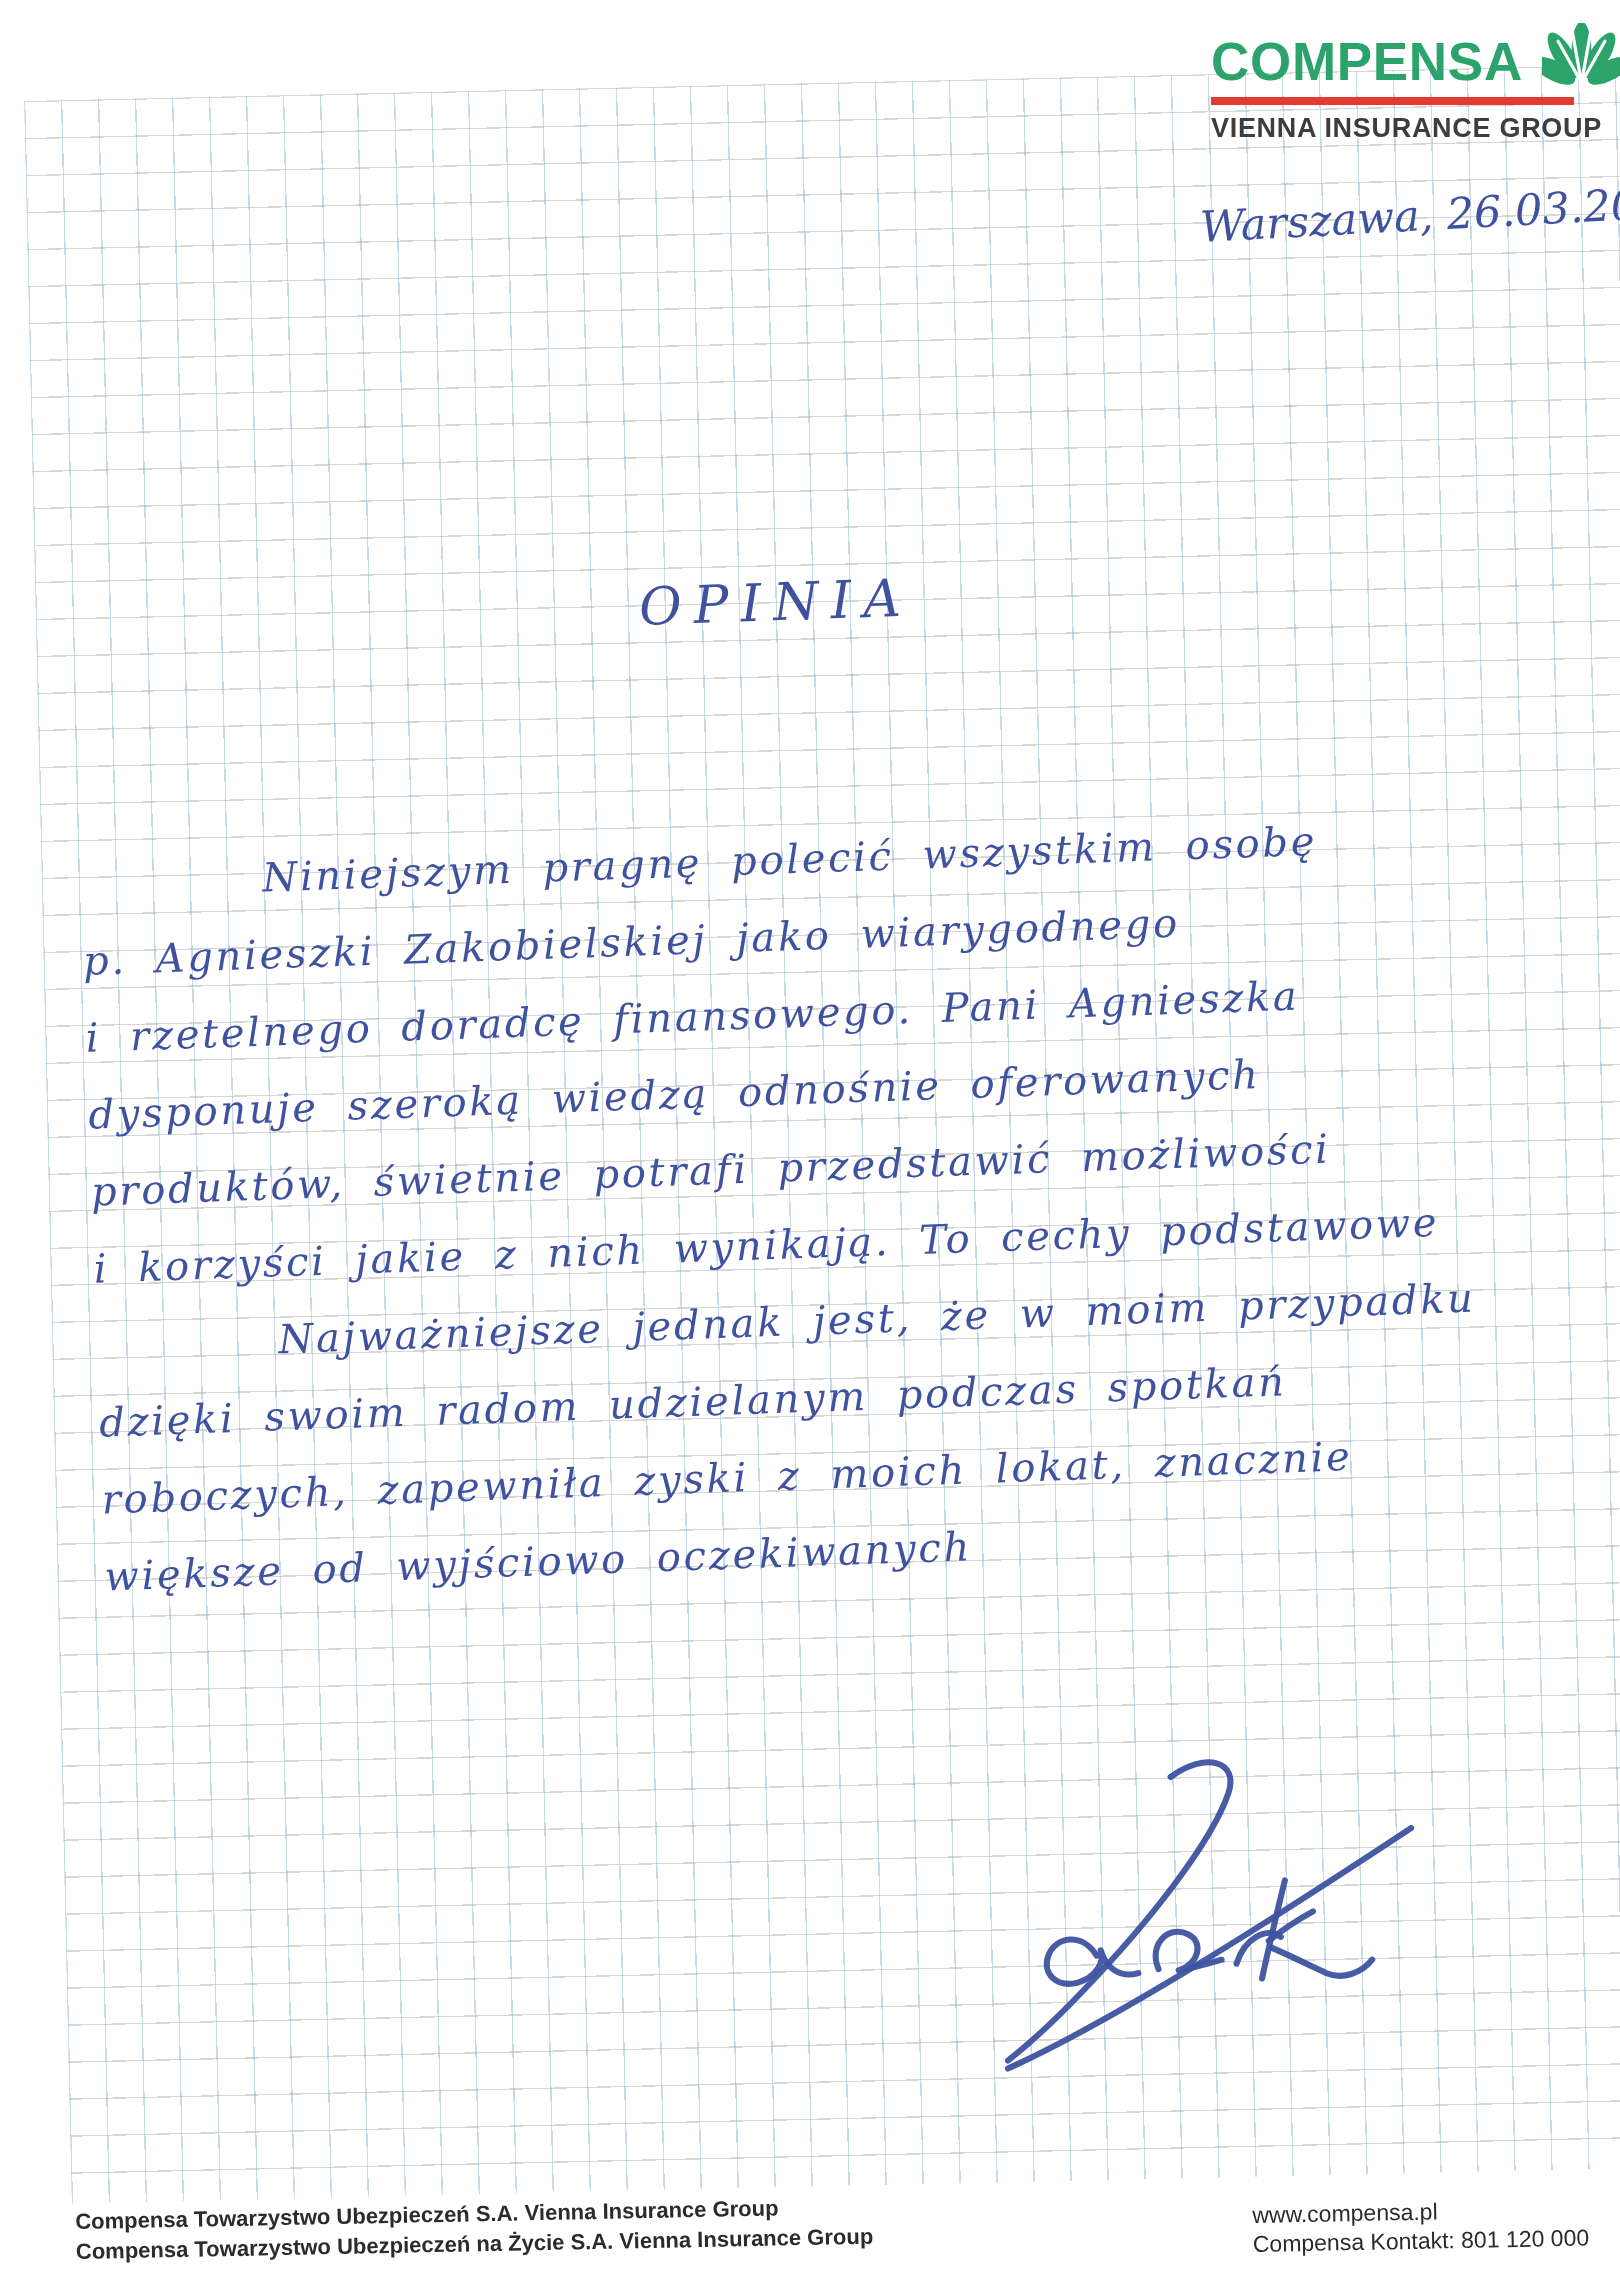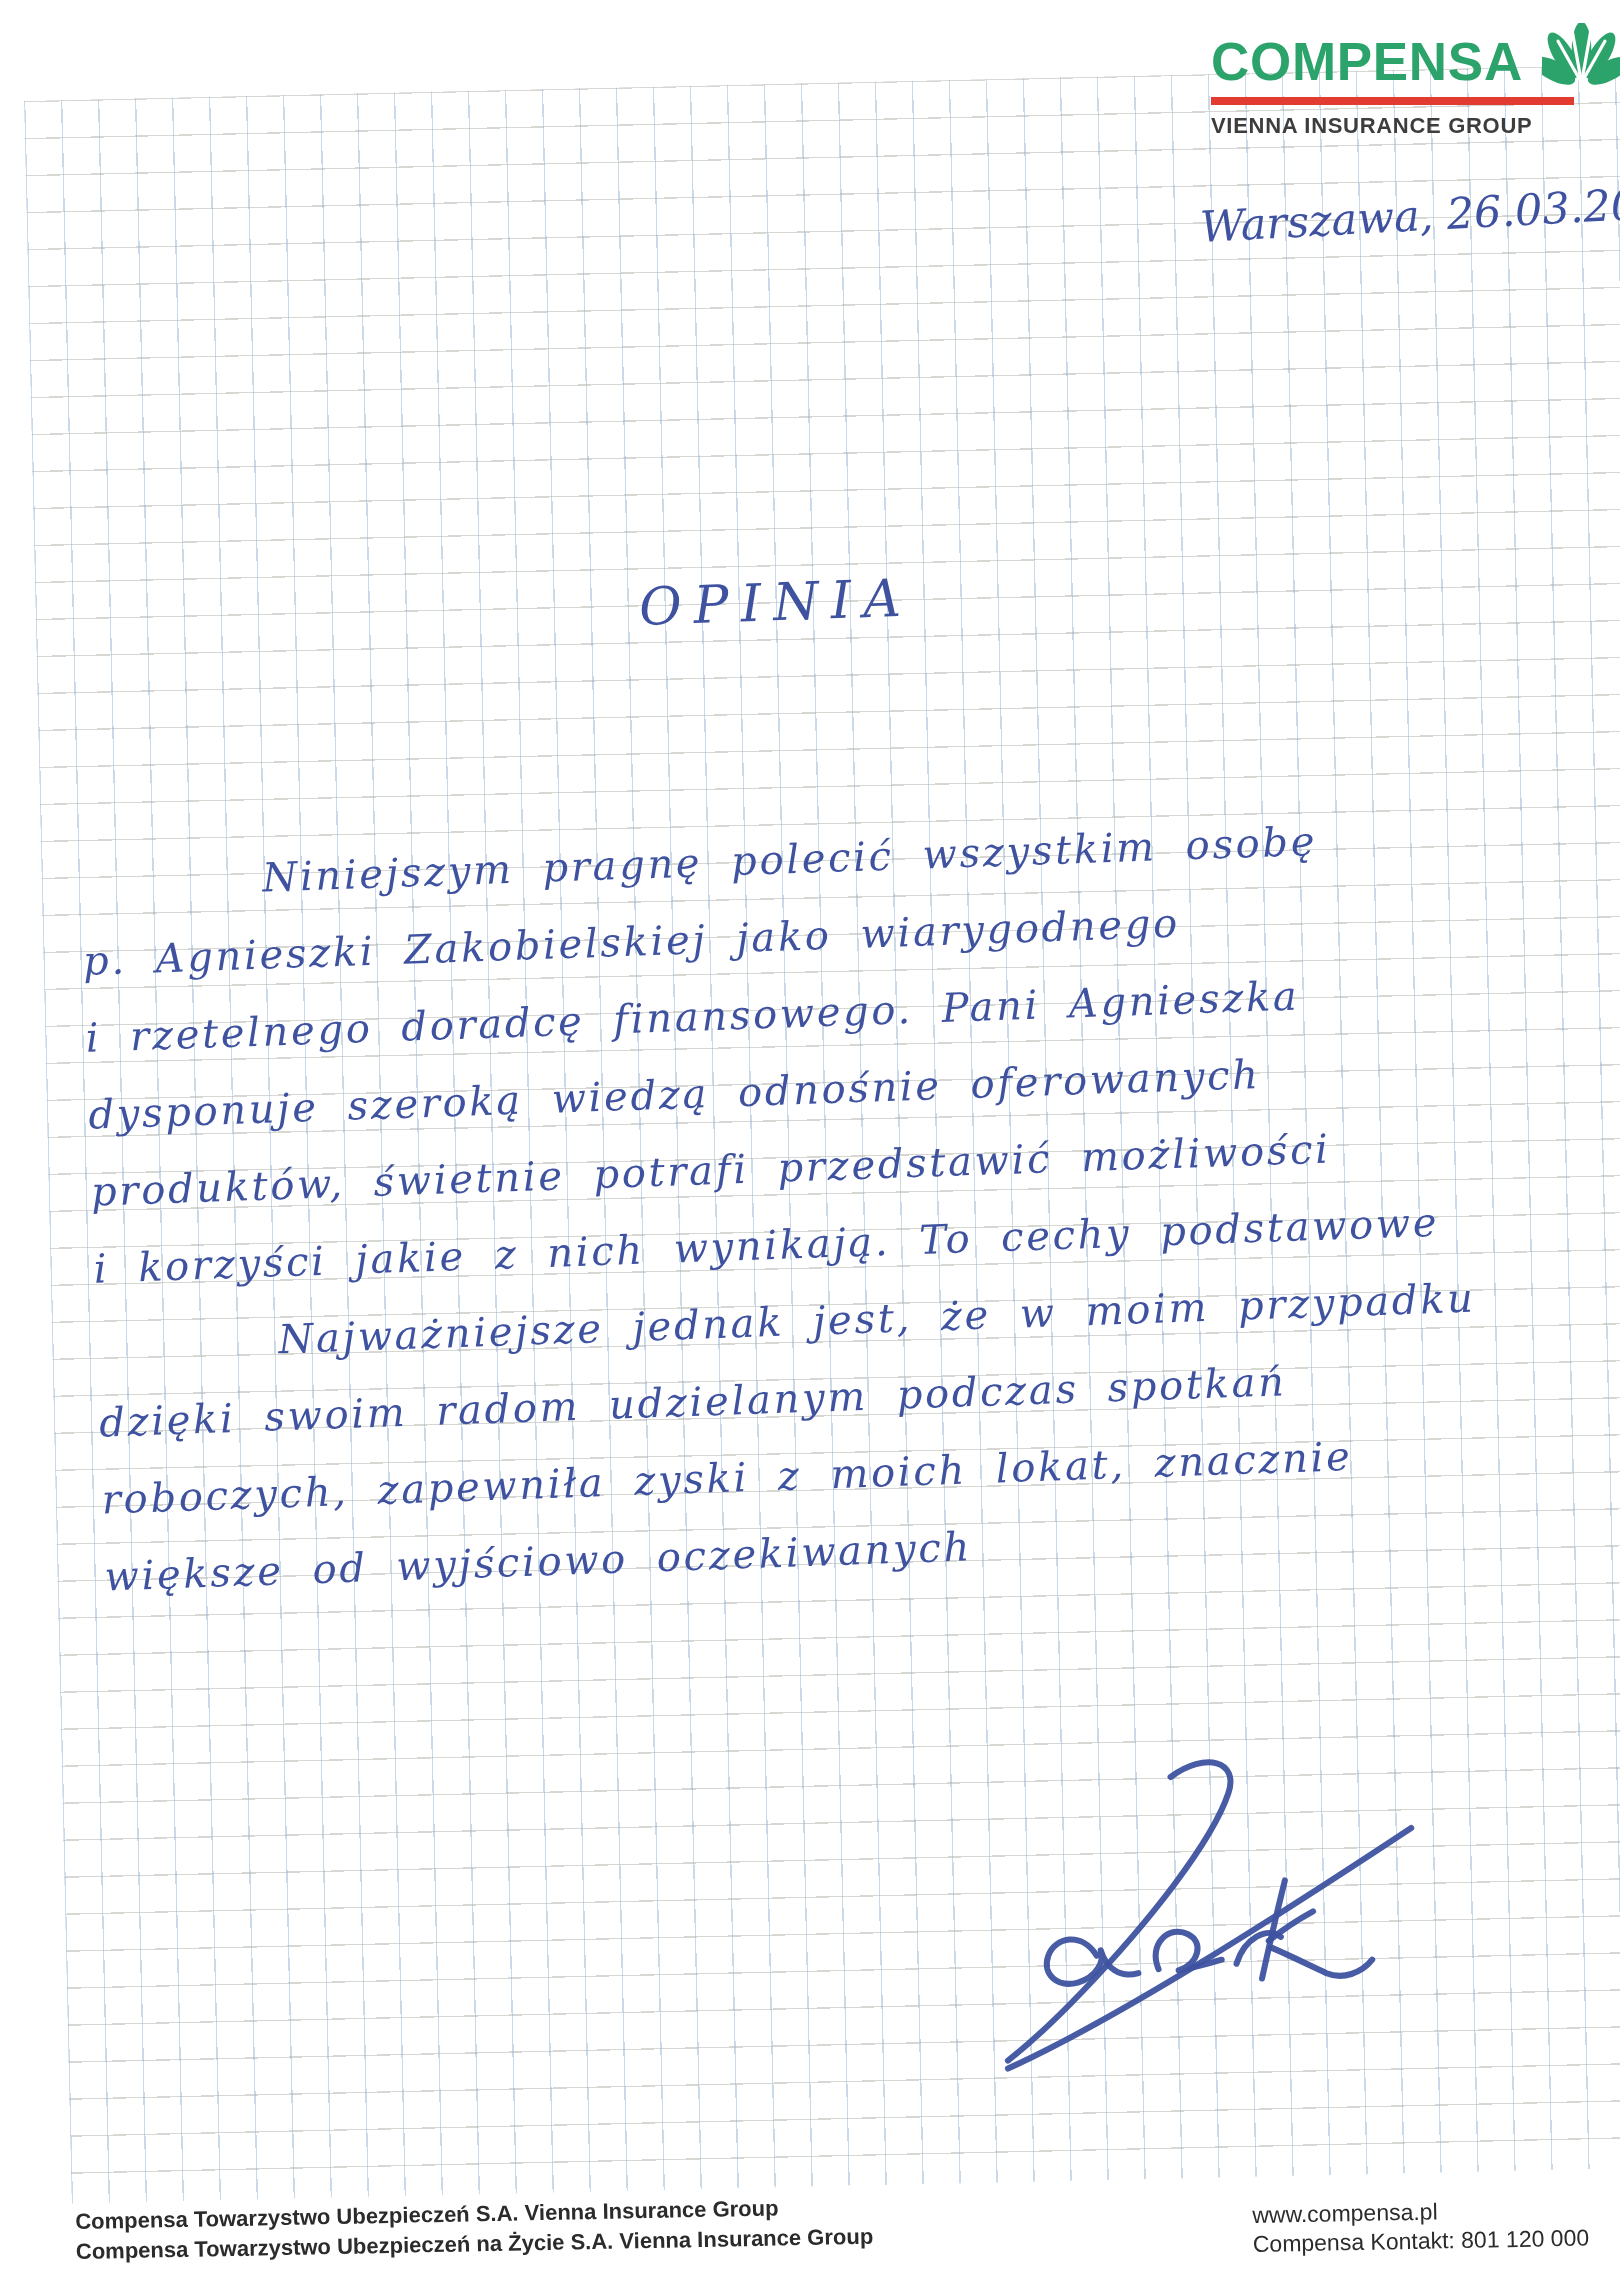--- a/index.html
+++ b/index.html
@@ -26,21 +26,21 @@
     position:absolute;left:1211px;top:23px;width:371px;
   }
   .brand-row{display:flex;align-items:flex-end;gap:19px;}
   .brand-name{
     font-size:53px;font-weight:bold;letter-spacing:0.7px;
     color:#2BA36B;line-height:1;
   }
   .fan-icon{width:79px;height:65px;flex:0 0 auto;}
   .brand-rule{height:7.4px;background:#E23B31;margin-top:9.4px;width:363px;}
   .brand-group{
-    margin-top:8px;font-size:22px;font-weight:bold;
+    margin-top:8px;font-size:27px;font-weight:bold;
     color:#3D3D3D;letter-spacing:0.7px;white-space:nowrap;
   }
   
   .hand{
     font-family:"DejaVu Serif",serif;font-style:italic;
     color:#3E52A0;white-space:nowrap;
   }
   .date-line{
     position:absolute;left:1199px;top:202px;
     font-size:43px;transform:rotate(-3deg);transform-origin:left top;

